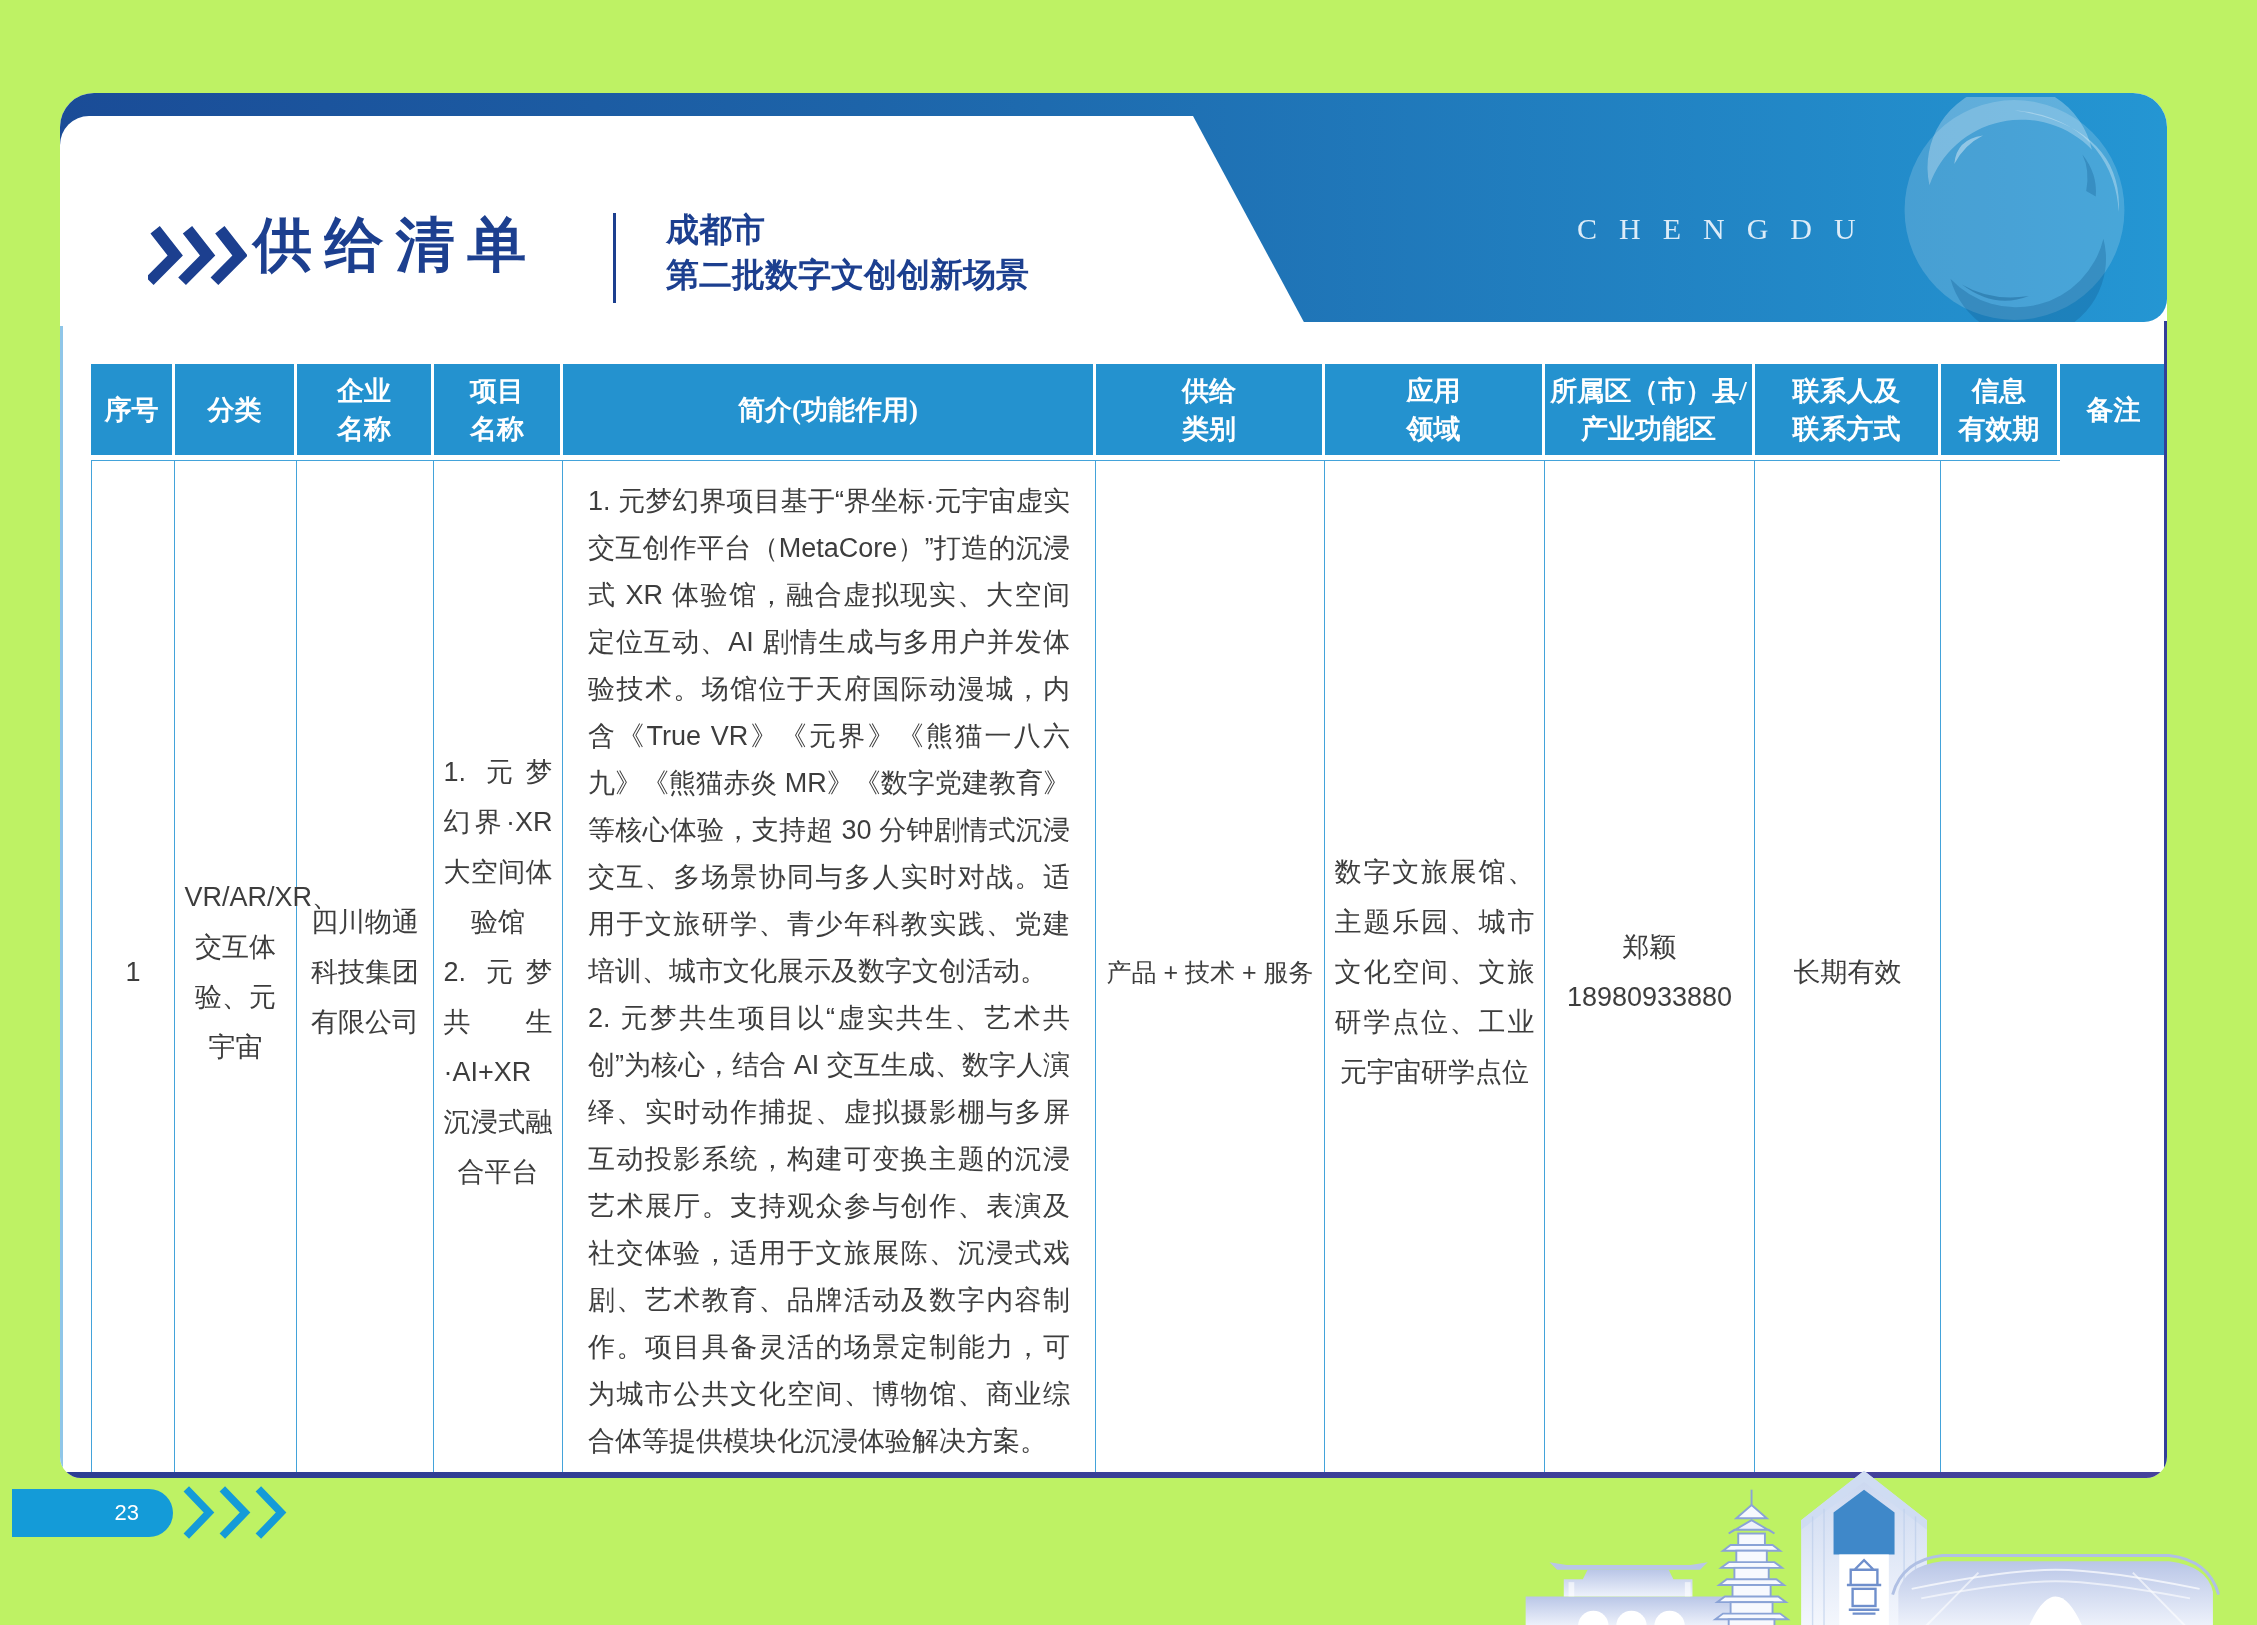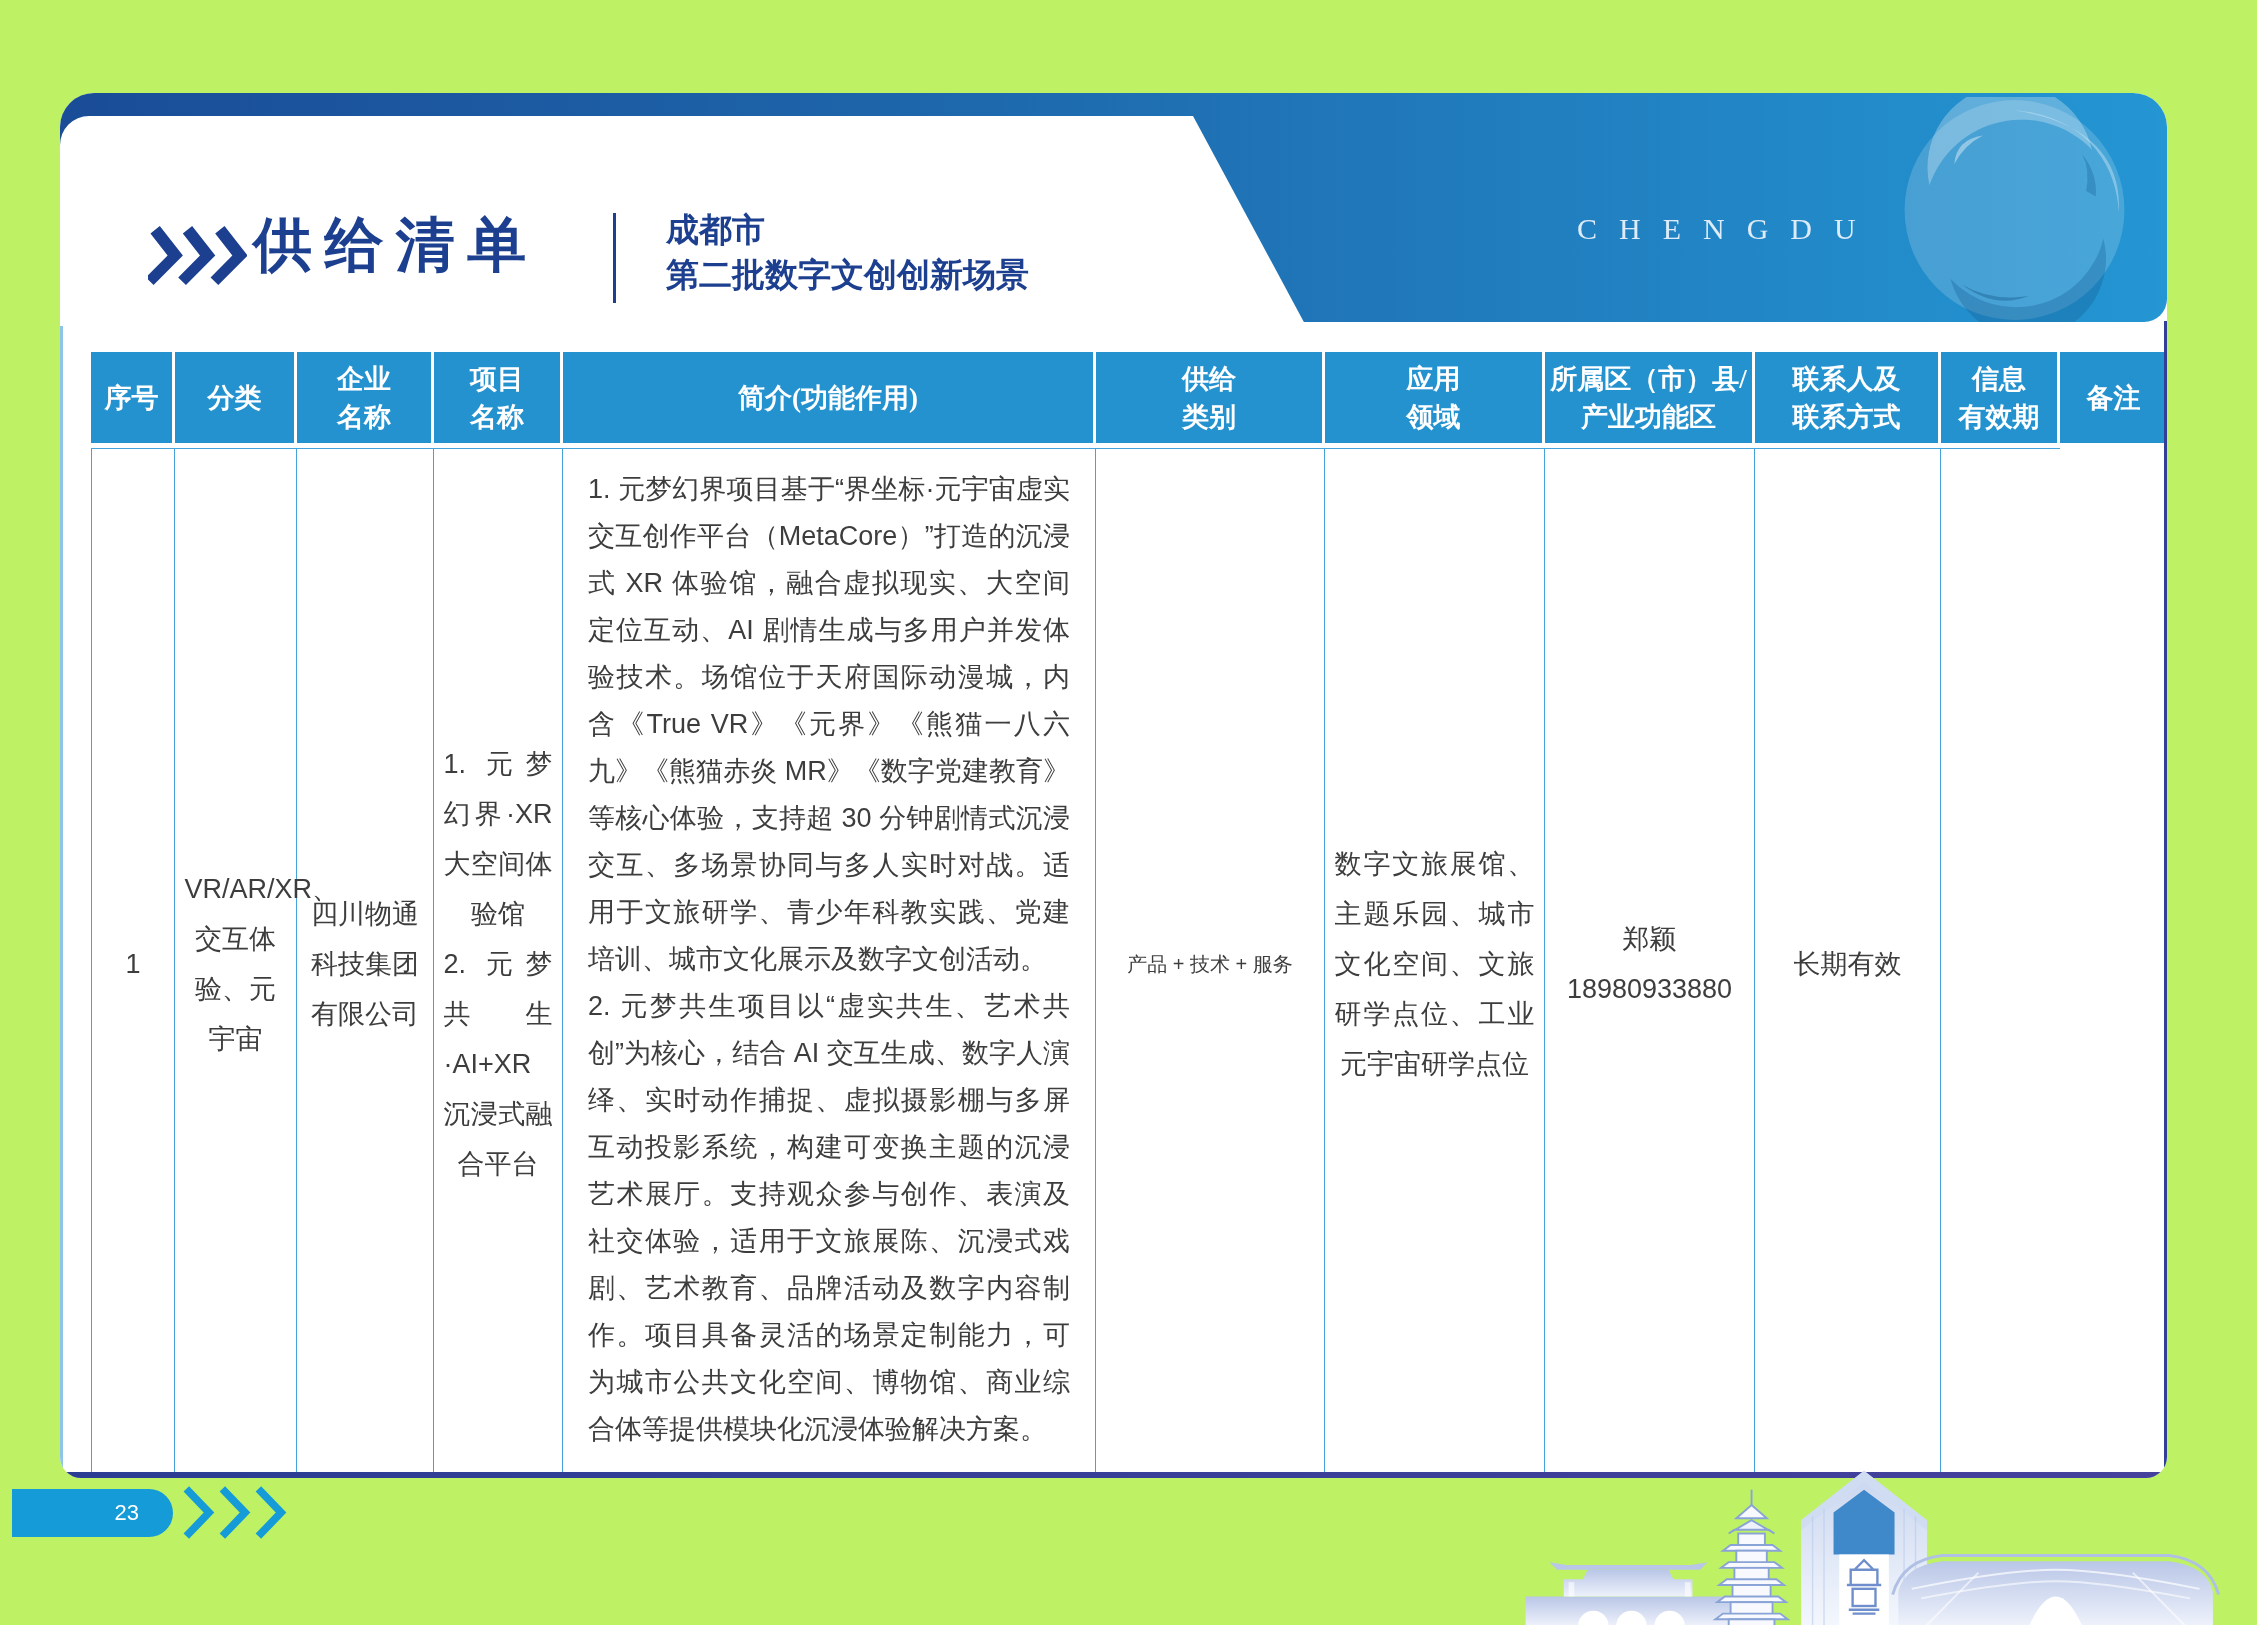--- a/index.html
+++ b/index.html
@@ -45,21 +45,21 @@
     font-size:33px; line-height:45px; color:#1c3f8f;
   }
   .brand-en {
     position:absolute; left:1517px; top:119px;
     font-family:"Liberation Serif", serif; font-size:30px;
     letter-spacing:22px; color:#ddecf8;
   }
   .dragon { position:absolute; left:1835px; top:3.8px; }
   
   .table {
-    position:absolute; left:31px; top:259px; width:2076px; bottom:0;
+    position:absolute; left:31px; top:271px; width:2076px; bottom:0;
     display:grid;
     grid-template-columns:84px 122px 137px 129px 533px 229px 220px 210px 186px 119px 1fr;
     grid-template-rows:96px 1fr;
   }
   .th {
     background:#2492cf; color:#ffffff; font-weight:bold; font-size:27px; line-height:38px;
     font-family:"Liberation Serif", serif;
     display:flex; align-items:center; justify-content:center; text-align:center;
     white-space:pre-line; border-right:3.8px solid #ffffff; border-bottom:5.7px solid #ffffff;
   }
@@ -73,21 +73,21 @@
   .td.last  { border-right:none; }
   .td-inner { width:100%; padding:0 9.6px; }
   .td.project .td-inner p, .td.application .td-inner {
     text-align:justify; text-align-last:center;
   }
   .td.intro {
     align-items:flex-start; justify-content:flex-start;
     padding:17px 25px; text-align:justify;
   }
   .td.intro p { width:100%; line-height:47px; text-align:justify; }
-  .td.supply { font-size:20px; white-space:nowrap; padding:0; }
+  .td.supply { font-size:25px; white-space:nowrap; padding:0; }
   .td.contact .td-inner div { line-height:50px; }
   
   .page-pill {
     position:absolute; left:12px; top:1489px; width:161px; height:48px;
     background:#149bd8; border-radius:0 24px 24px 0;
     color:#ffffff; font-size:22px;
     display:flex; align-items:center; justify-content:flex-end; padding-right:34px;
   }
   .foot-chevrons { position:absolute; left:180px; top:1485px; }
   .skyline { position:absolute; left:1472px; top:1463px; }

